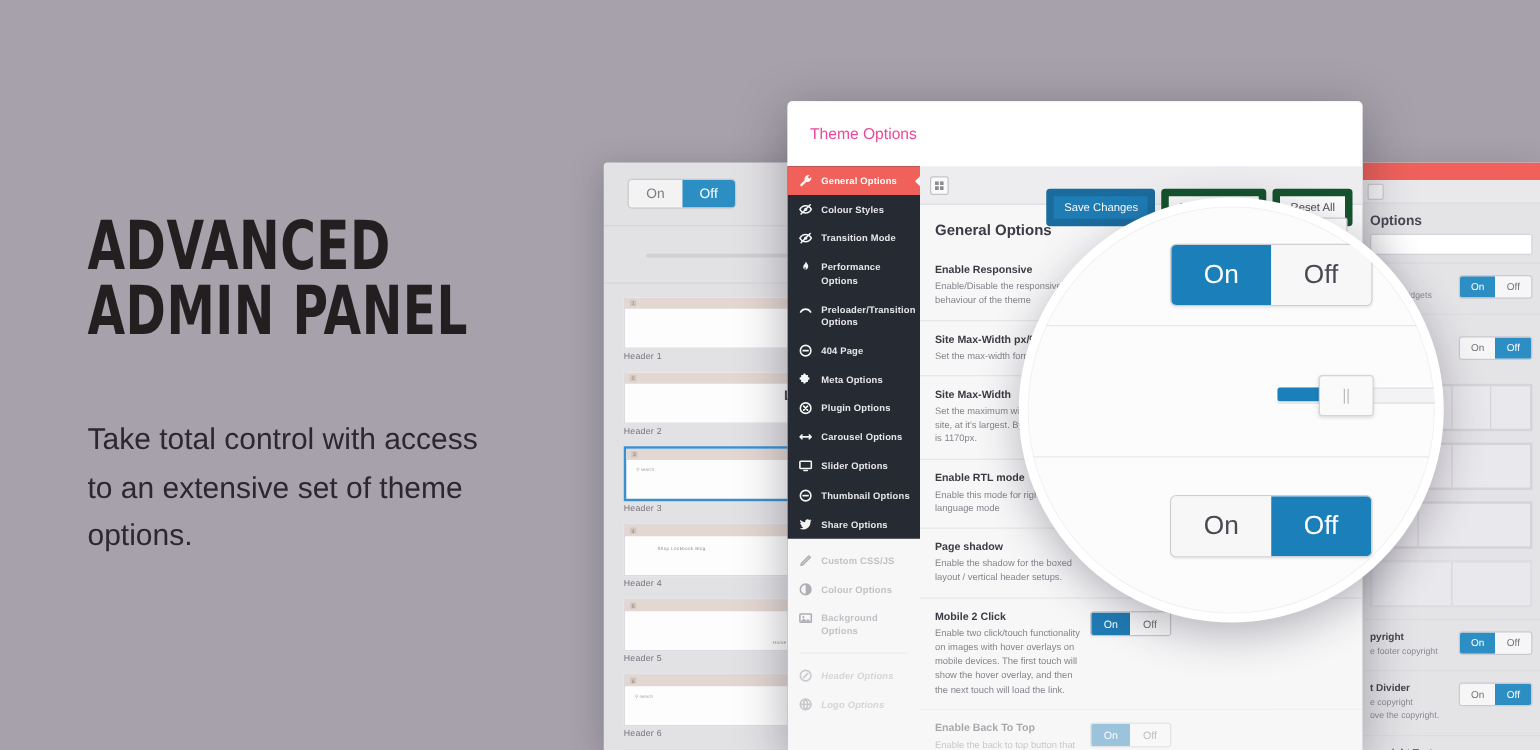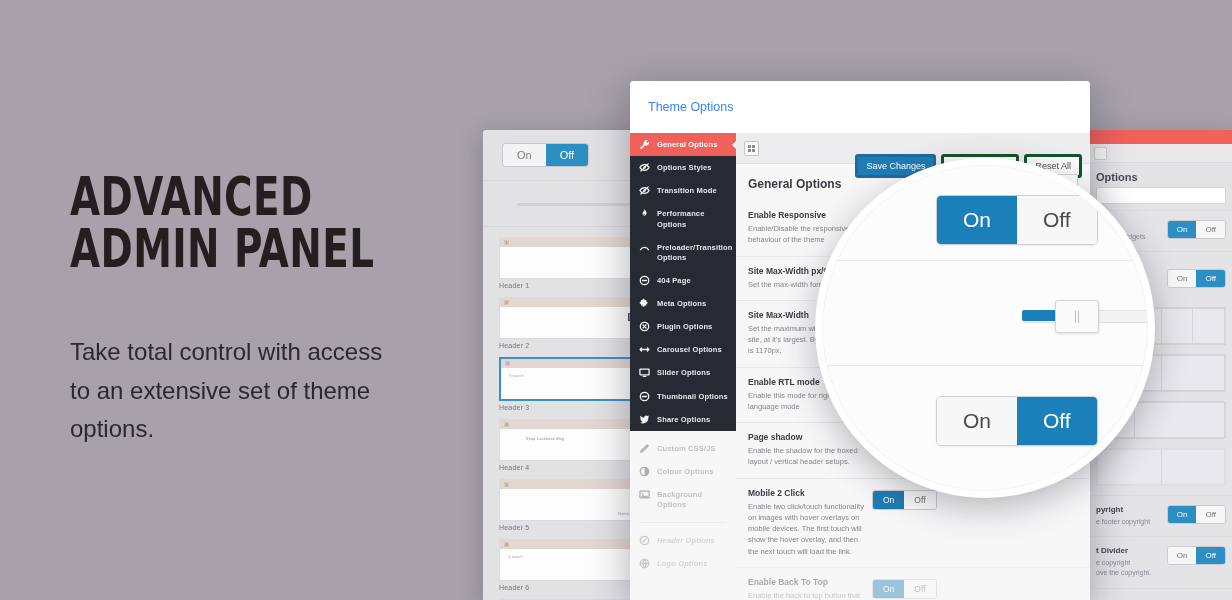--- a/index.html
+++ b/index.html
@@ -75,21 +75,21 @@
 
   
   .window{
     position:absolute;left:630px;top:81px;width:460px;height:519px;
     background:#fff;border-radius:4px 4px 0 0;
     box-shadow:0 10px 40px rgba(30,25,40,.35);
     overflow:hidden;
   }
   .win-title{
     height:52px;line-height:52px;padding-left:18px;
-    font-size:12.5px;color:#3b82f6;background:#fff;
+    font-size:12.5px;color:#ec4899;background:#fff;
   }
 
   .panel-body{position:absolute;top:52px;left:0;right:0;bottom:0;display:flex;}
 
   
   .side{width:106px;background:#262b33;position:relative;flex:0 0 106px;
         height:100%;}
   .side-top{background:#262b33;}
   .side-item{display:flex;align-items:flex-start;gap:7px;padding:6px 6px 6px 9px;
      font-size:7.5px;font-weight:700;letter-spacing:.15px;line-height:1.35;}
@@ -106,21 +106,21 @@
   .fade1{opacity:.62;}
   .fade2{opacity:.40;font-style:italic;}
 
   
   .main{flex:1;background:#f7f7f8;position:relative;overflow:hidden;}
   .toolbar{height:30px;background:#ededef;border-bottom:1px solid #e0dfe2;
      display:flex;align-items:center;padding:0 8px;gap:6px;}
   .tb-icon{width:13px;height:13px;border:1px solid #c4c3c8;background:#fafafa;
      border-radius:2px;display:flex;align-items:center;justify-content:center;}
   .tb-right{margin-left:auto;display:flex;gap:5px;}
-  .btn{font-size:9px;padding:4px 8px;border-radius:3px;border:3px solid #14532d;
+  .btn{font-size:9px;padding:4px 8px;border-radius:3px;border:6px solid #14532d;
      background:#fbfbfc;color:#4e4c54;line-height:10px;margin-top:36px;}
   .btn.primary{background:#1f7cb5;border-color:#1b6c9e;color:#fff;}
   .sec-head{display:flex;align-items:center;padding:10px 12px 8px;}
   .sec-title{font-size:12px;font-weight:700;color:#3c3a42;}
   .search{margin-left:auto;width:130px;height:17px;border:1px solid #d3d2d7;
      background:#fff;border-radius:2px;font-size:8px;color:#a8a6ad;
      display:flex;align-items:center;padding-left:6px;}
 
   .opt{display:flex;padding:9px 12px 10px;border-top:1px solid #e8e7ea;}
   .opt:first-of-type{border-top:none;}
@@ -389,21 +389,21 @@
                 <path fill="#ffffff" d="M9.6 1.3a3.6 3.6 0 0 0-4.5 4.4L1 9.8l1.4 1.4 4.1-4.1a3.6 3.6 0 0 0 4.4-4.5L9.2 4.3 7.8 2.9z"></path>
               </svg>
               <span class="lbl">General Options</span>
             </div>
             <div class="side-item">
               <svg class="side-ic" viewBox="0 0 12 12">
                 <path stroke="#ffffff" fill="none" stroke-width="1.4" stroke-linecap="round" stroke-linejoin="round" d="M1 6s1.9-3.2 5-3.2S11 6 11 6s-1.9 3.2-5 3.2S1 6 1 6z"></path>
                 <circle cx="6" cy="6" r="1.4" fill="#ffffff"></circle>
                 <path stroke="#ffffff" fill="none" stroke-width="1.4" stroke-linecap="round" stroke-linejoin="round" d="M2 10L10 2"></path>
               </svg>
-              <span class="lbl">Options Styles</span>
+              <span class="lbl">Colour Styles</span>
             </div>
             <div class="side-item">
               <svg class="side-ic" viewBox="0 0 12 12">
                 <path stroke="#ffffff" fill="none" stroke-width="1.4" stroke-linecap="round" stroke-linejoin="round" d="M1 6s1.9-3.2 5-3.2S11 6 11 6s-1.9 3.2-5 3.2S1 6 1 6z"></path>
                 <circle cx="6" cy="6" r="1.4" fill="#ffffff"></circle>
                 <path stroke="#ffffff" fill="none" stroke-width="1.4" stroke-linecap="round" stroke-linejoin="round" d="M2 10L10 2"></path>
               </svg>
               <span class="lbl">Transition Mode</span>
             </div>
             <div class="side-item">

